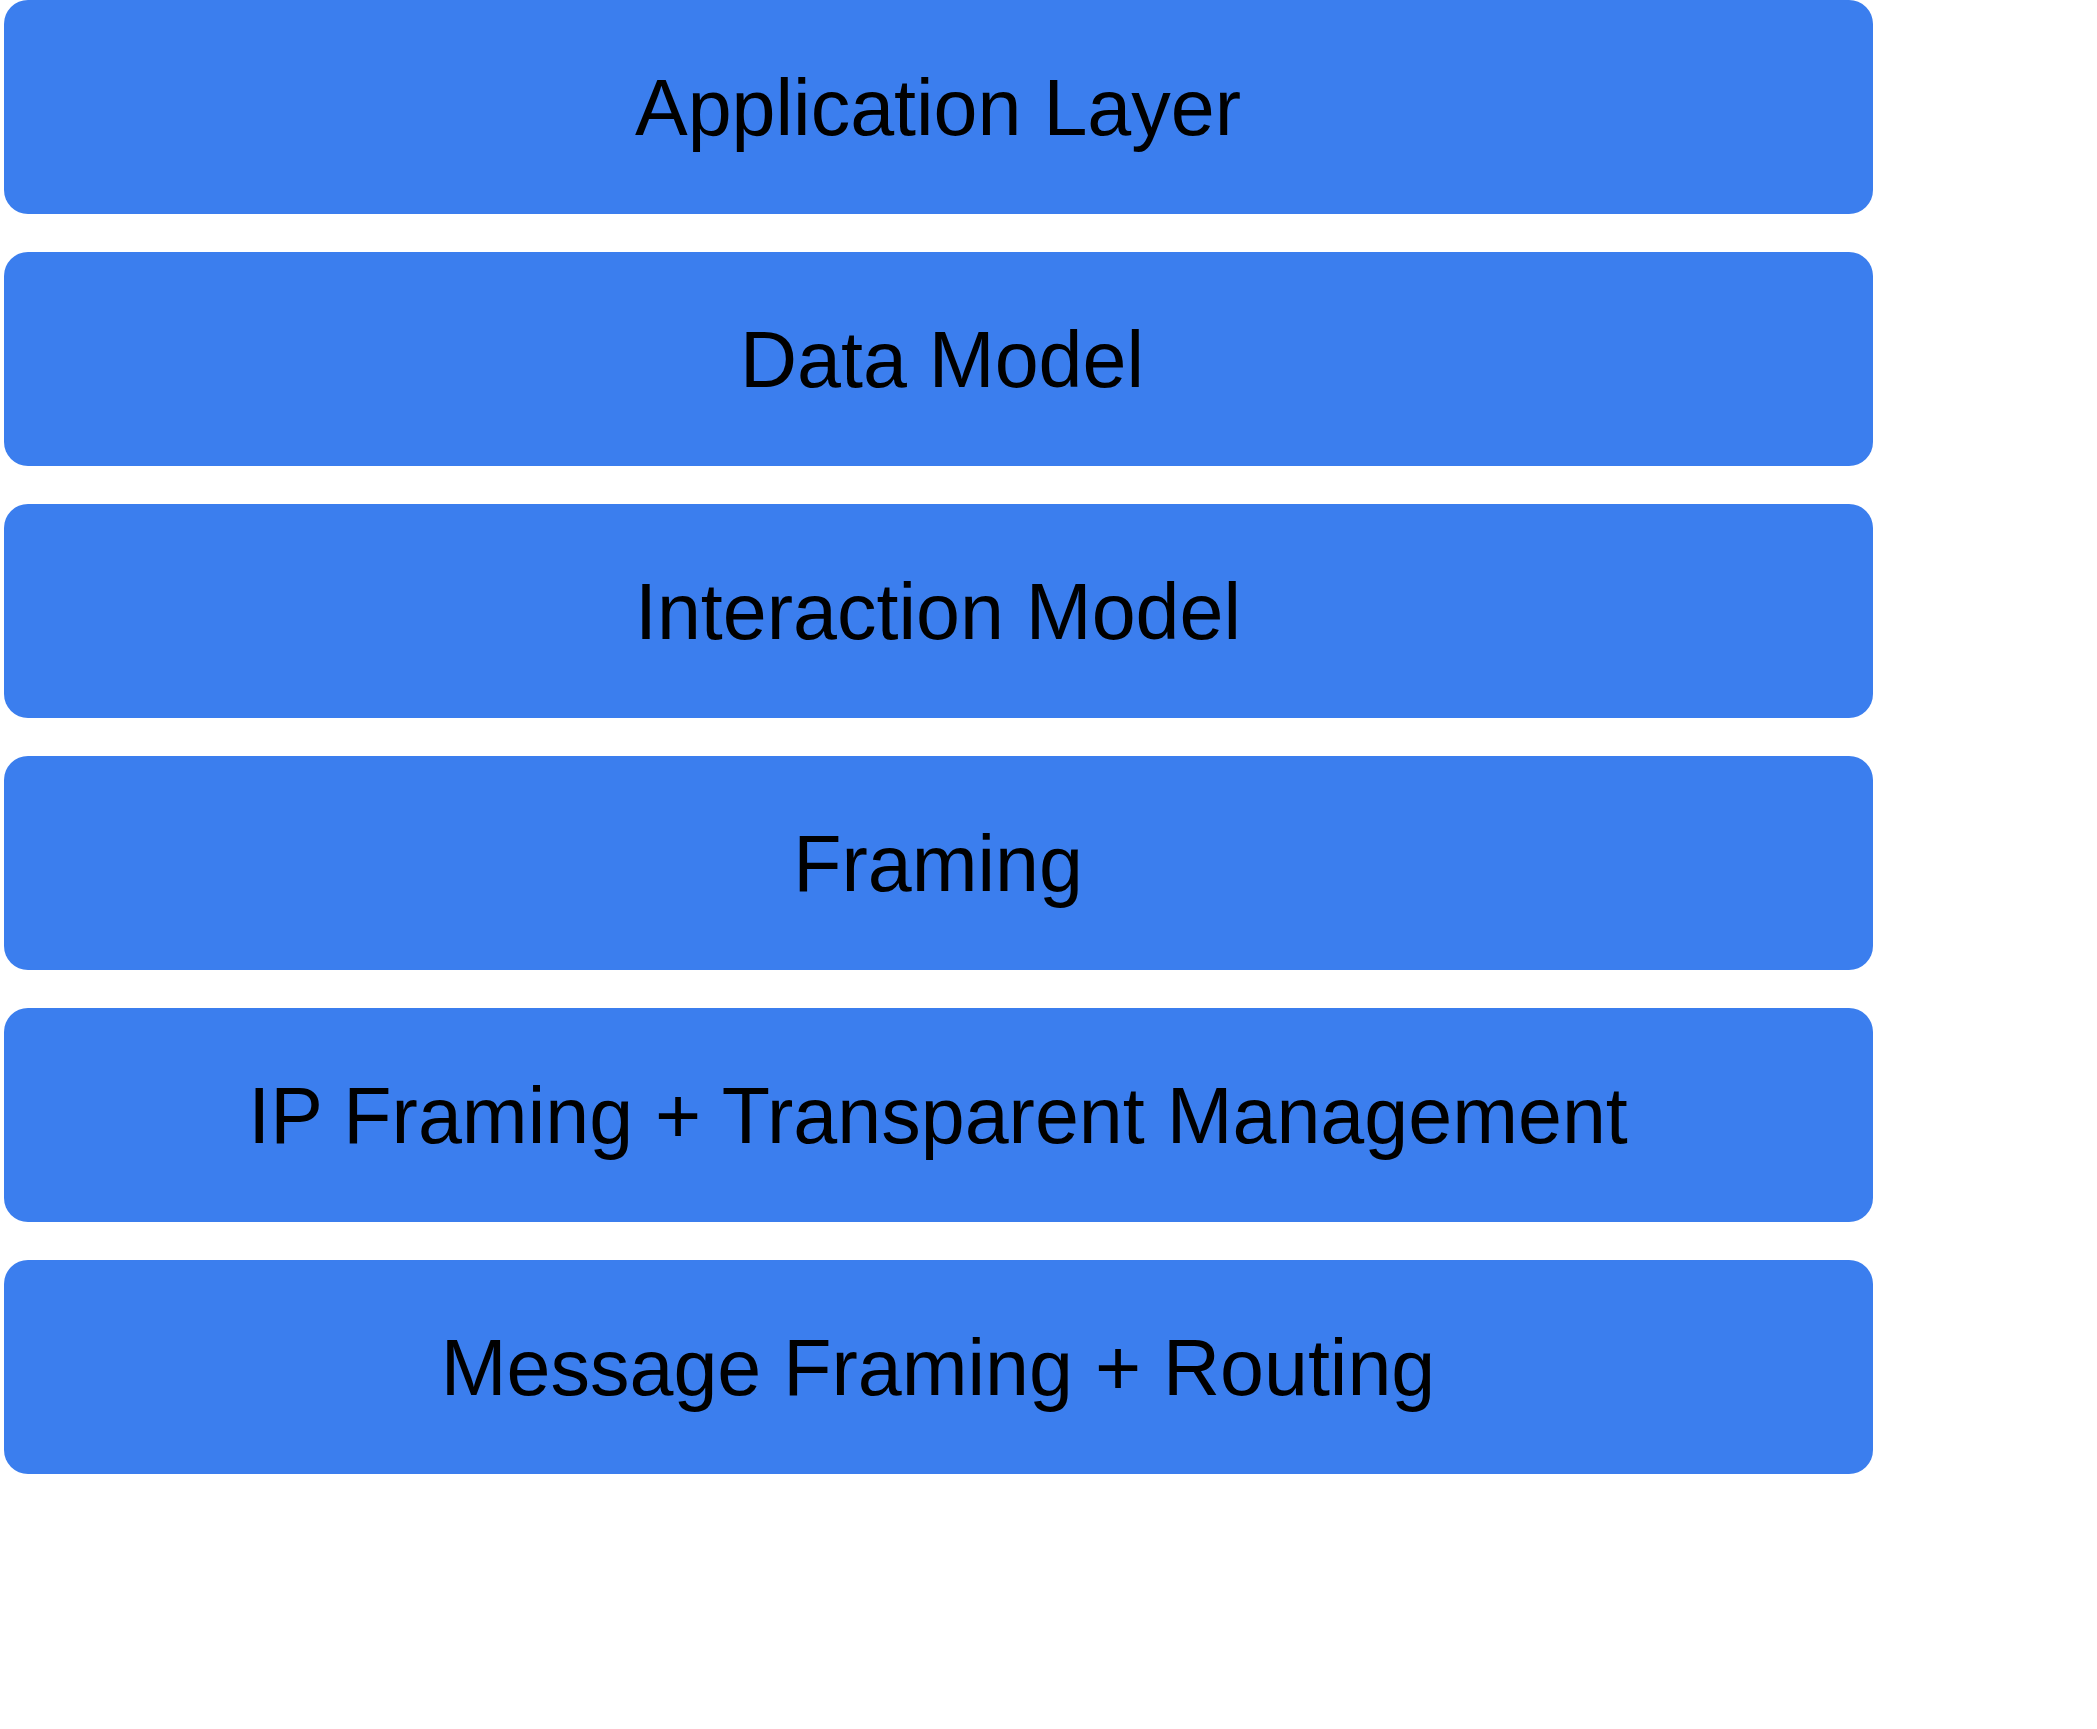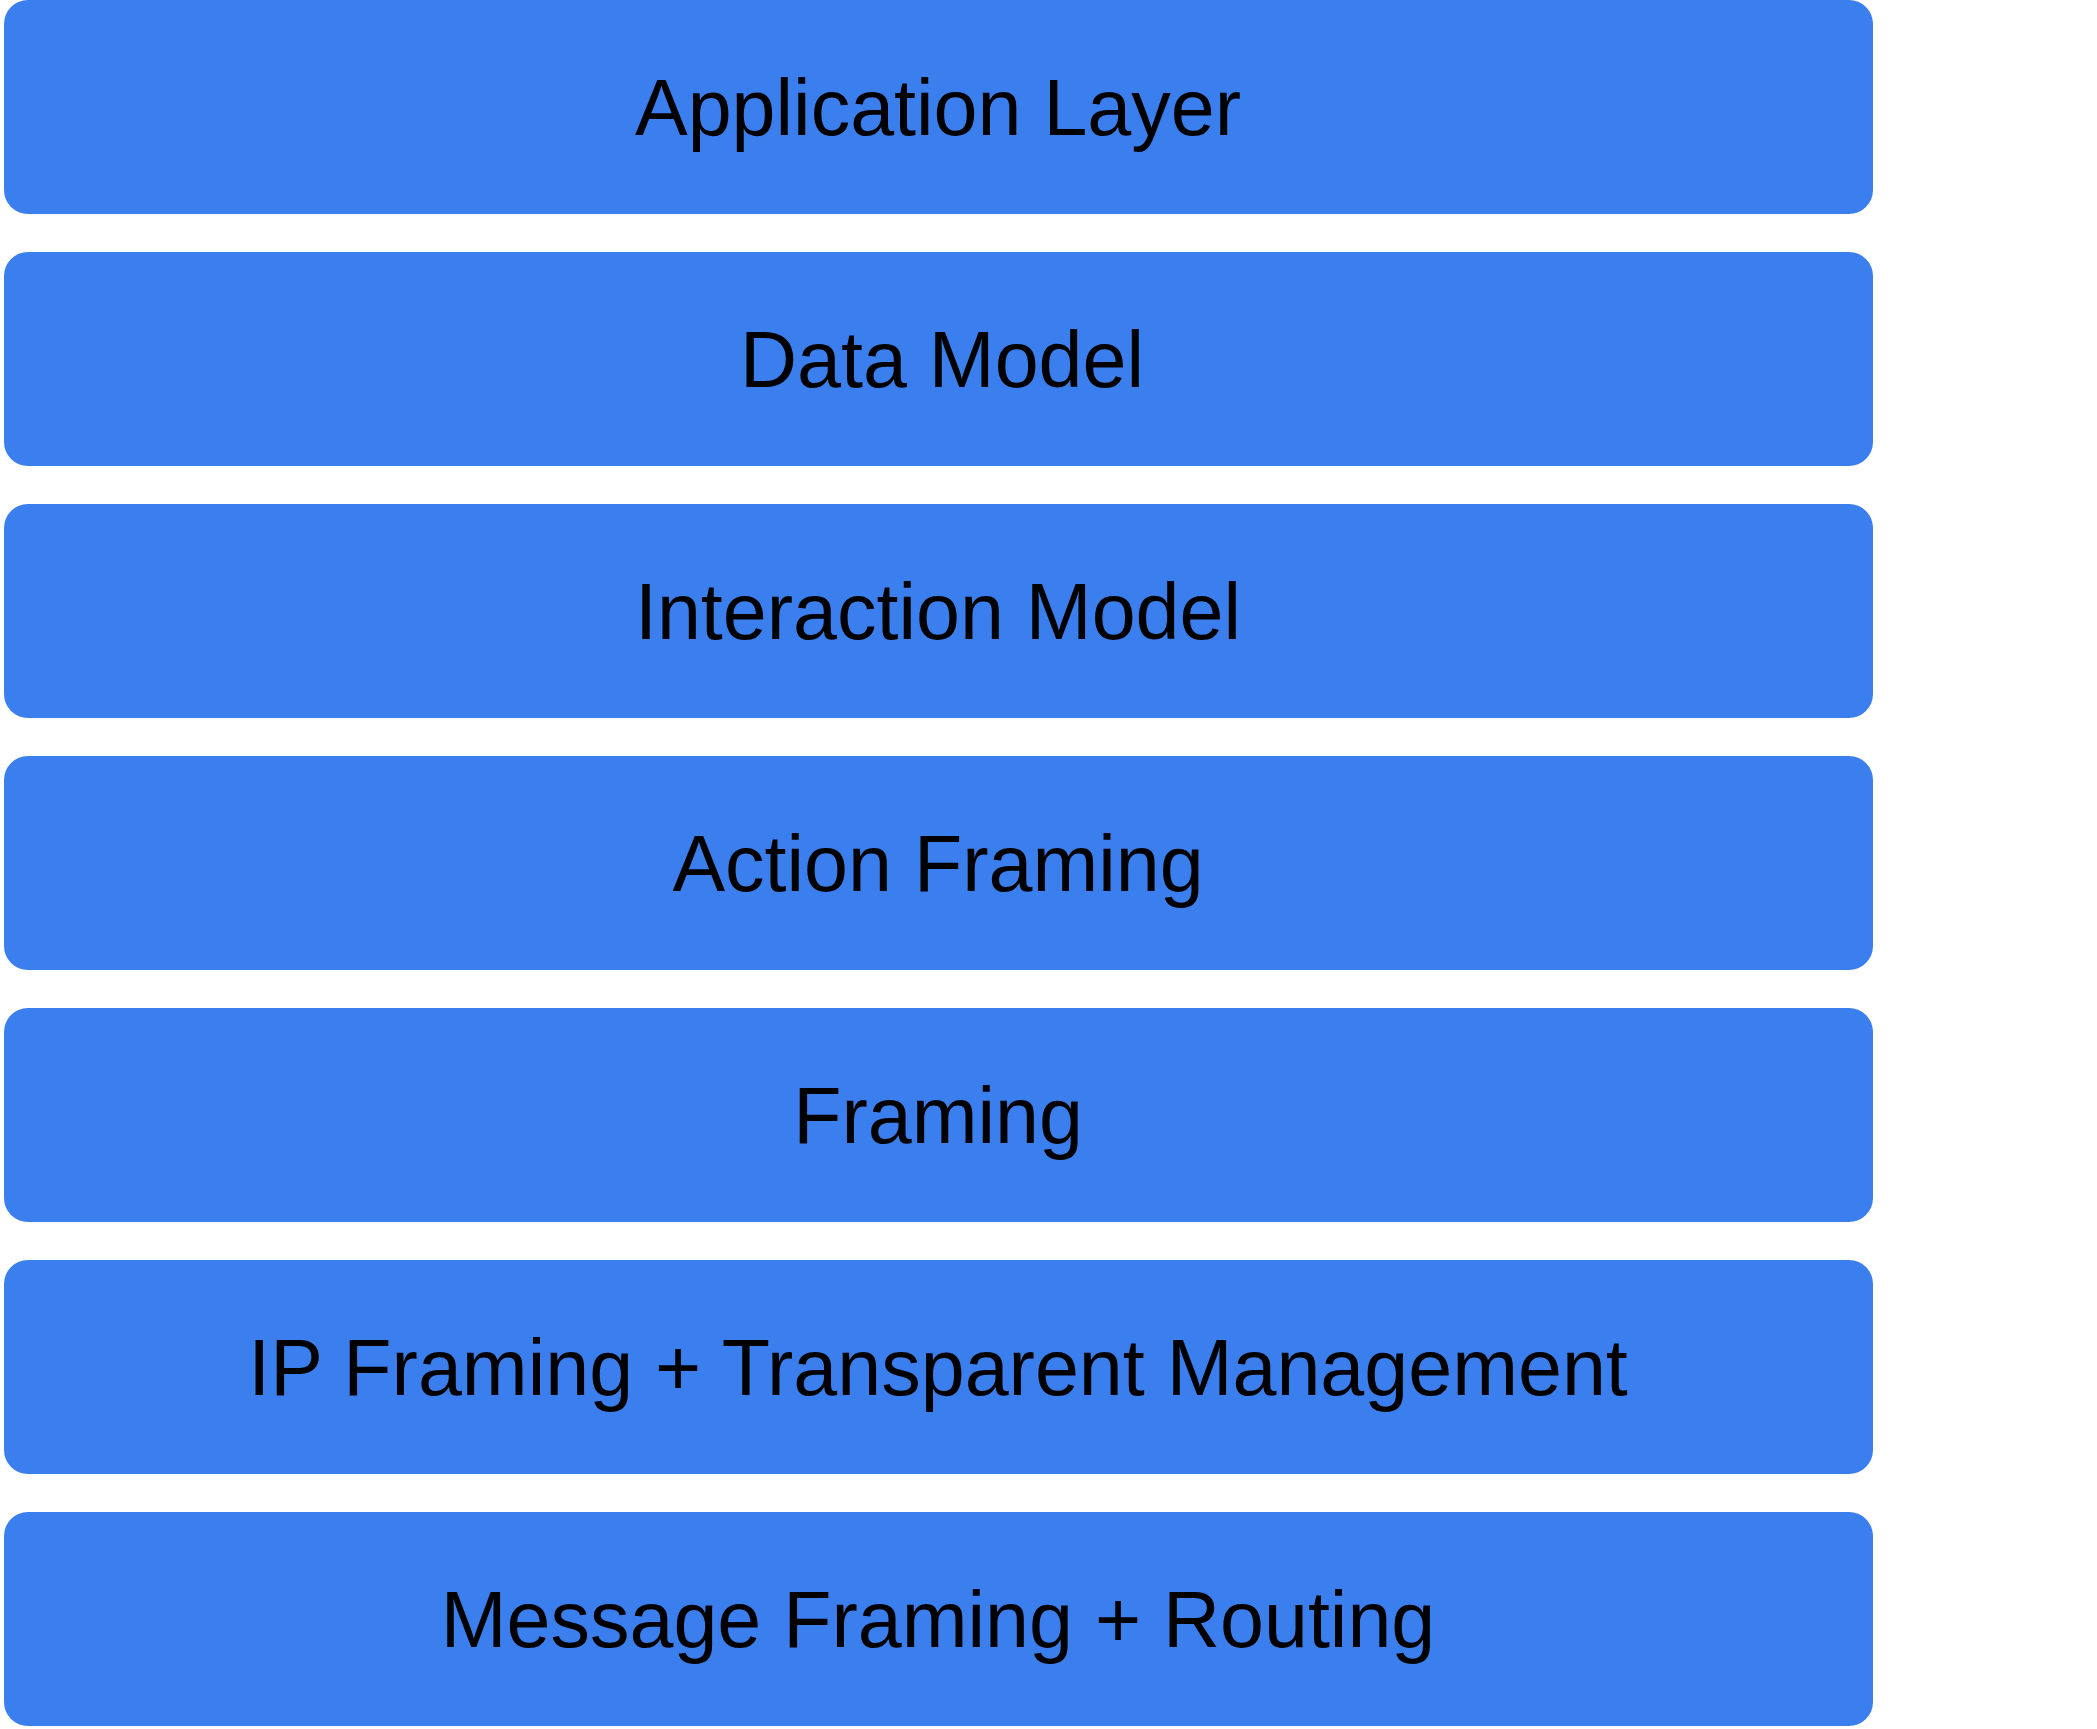--- a/index.html
+++ b/index.html
@@ -47,23 +47,20 @@
   </div>
 
   <div class="layer" style="background-color: rgb(59, 126, 238); padding-left: 8px;">
     <span class="layer-label" style="color: rgb(0, 0, 0);">Data Model</span>
   </div>
 
   <div class="layer" style="background-color: rgb(59, 126, 238); text-align: right;">
     <span class="layer-label" style="color: rgb(0, 0, 0);">Interaction Model</span>
   </div>
 
-  <div class="layer" style="background-color: rgb(59, 126, 238);">
-    <span class="layer-label" style="color: rgb(0, 0, 0);">Action Framing</span>
-  </div>
 
   <div class="layer" style="background-color: rgb(59, 126, 238);">
     <span class="layer-label" style="color: rgb(0, 0, 0);">Framing</span>
   </div>
 
   <div class="layer" style="background-color: rgb(59, 126, 238);">
     <span class="layer-label" style="color: rgb(0, 0, 0);">IP Framing + Transparent Management</span>
   </div>
 
   <div class="layer" style="background-color: rgb(59, 126, 238);">

